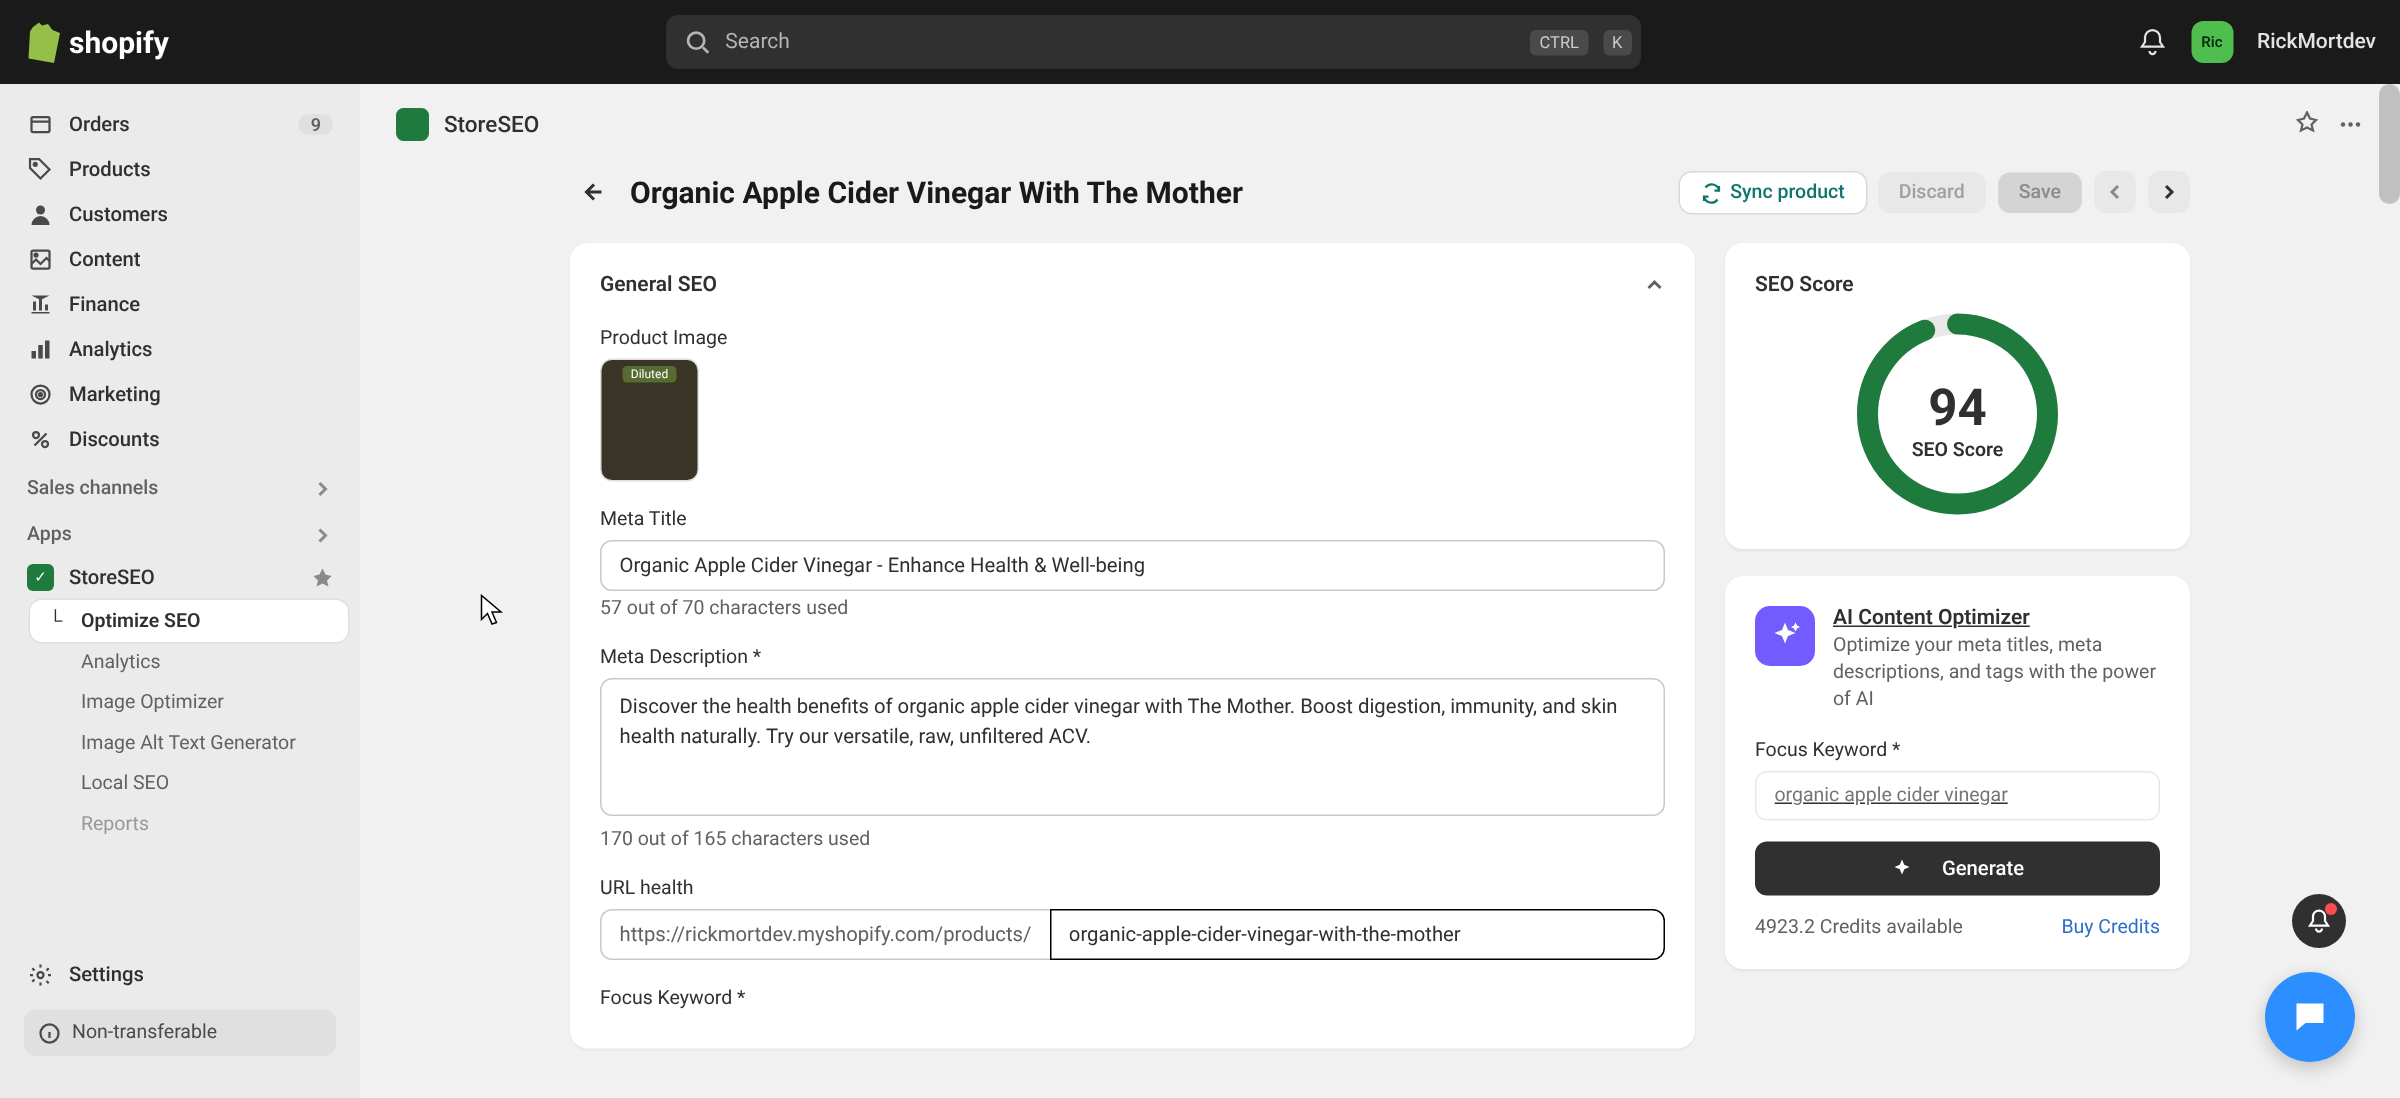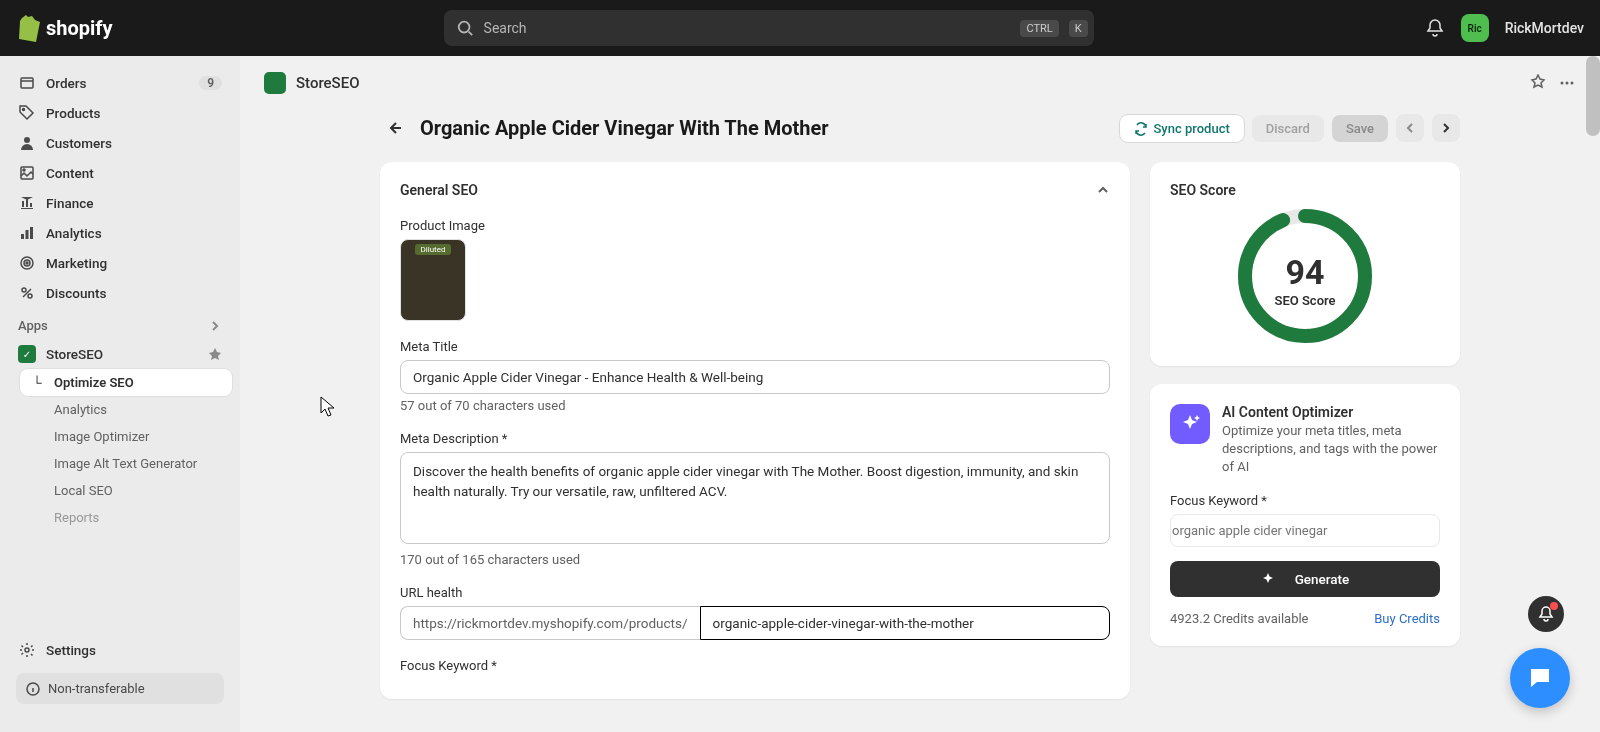--- a/index.html
+++ b/index.html
@@ -79,23 +79,23 @@
 
 
 .score-card { text-align: center; }
 .score-ring { width: 140px; height: 140px; margin: 8px auto 0; position: relative; }
 .score-num { position: absolute; top: 50%; left: 50%; transform: translate(-50%,-60%); font-size: 34px; font-weight: 700; color: #303030; }
 .score-sub { position: absolute; top: 62%; left: 50%; transform: translateX(-50%); font-size: 13px; font-weight: 600; color: #303030; }
 
 
 .ai-head { display: flex; gap: 12px; margin-bottom: 16px; }
 .ai-ico { width: 40px; height: 40px; background: #735cff; border-radius: 10px; display: flex; align-items: center; justify-content: center; color: #fff; flex-shrink: 0; }
-.ai-title { font-size: 14px; font-weight: 600; color: #303030; margin-bottom: 2px; }
+.ai-title { font-size: 14px; font-weight: 600; color: #303030; margin-bottom: 2px; text-decoration: underline; }
 .ai-desc { font-size: 13px; color: #616161; line-height: 1.4; }
-.focus-input { width: 100%; border: 1px solid #e8e8e8; border-radius: 8px; padding: 8px 1px; font-size: 13px; color: #303030; }
+.focus-input { width: 100%; border: 1px solid #e8e8e8; border-radius: 8px; padding: 8px 12px; font-size: 13px; color: #303030; text-decoration: underline; }
 .gen-btn { width: 100%; background: #303030; color: #fff; border: none; border-radius: 8px; padding: 10px; font-size: 13.5px; font-weight: 500; margin-top: 14px; display: flex; align-items: center; justify-content: center; gap: 20px; cursor: pointer; }
 .credits-row { display: flex; justify-content: space-between; align-items: center; margin-top: 14px; font-size: 13px; }
 .credits-text { color: #616161; }
 .buy-link { color: #2c6ecb; cursor: pointer; }
 
 
 .float-btn { position: absolute; right: 36px; width: 36px; height: 36px; border-radius: 50%; background: #303030; color: #fff; display: flex; align-items: center; justify-content: center; cursor: pointer; }
 .float-bell { bottom: 100px; }
 .float-bell .dot { position: absolute; top: 6px; right: 6px; width: 8px; height: 8px; background: #ff4d4d; border-radius: 50%; }
 .chat-btn { position: absolute; right: 30px; bottom: 24px; width: 60px; height: 60px; border-radius: 50%; background: #2c8eff; color: #fff; display: flex; align-items: center; justify-content: center; cursor: pointer; box-shadow: 0 4px 12px rgba(0,0,0,0.2); }
@@ -208,20 +208,26 @@
         <span class="ico">
           <svg width="16" height="16" viewBox="0 0 16 16" fill="none" stroke="currentColor" stroke-width="1.5">
             <circle cx="5" cy="5" r="2"></circle>
             <circle cx="11" cy="11" r="2"></circle>
             <line x1="12" y1="4" x2="4" y2="12"></line>
           </svg>
         </span>
         <span class="label">Discounts</span>
       </div>
 
+    <div class="section-header">
+      <span>Sales channels</span>
+      <svg class="chev" viewBox="0 0 14 14" fill="none" stroke="#8a8a8a" stroke-width="2">
+          <path d="M5 3l4 4-4 4"></path>
+        </svg>
+    </div>
     <div class="section-header">
       <span>Apps</span>
       <svg class="chev" viewBox="0 0 14 14" fill="none" stroke="#8a8a8a" stroke-width="2">
           <path d="M5 3l4 4-4 4"></path>
         </svg>
     </div>
 
     <div class="app-item">
       <span class="app-ico">✓</span>
       <span class="label" style="flex:1">StoreSEO</span>

